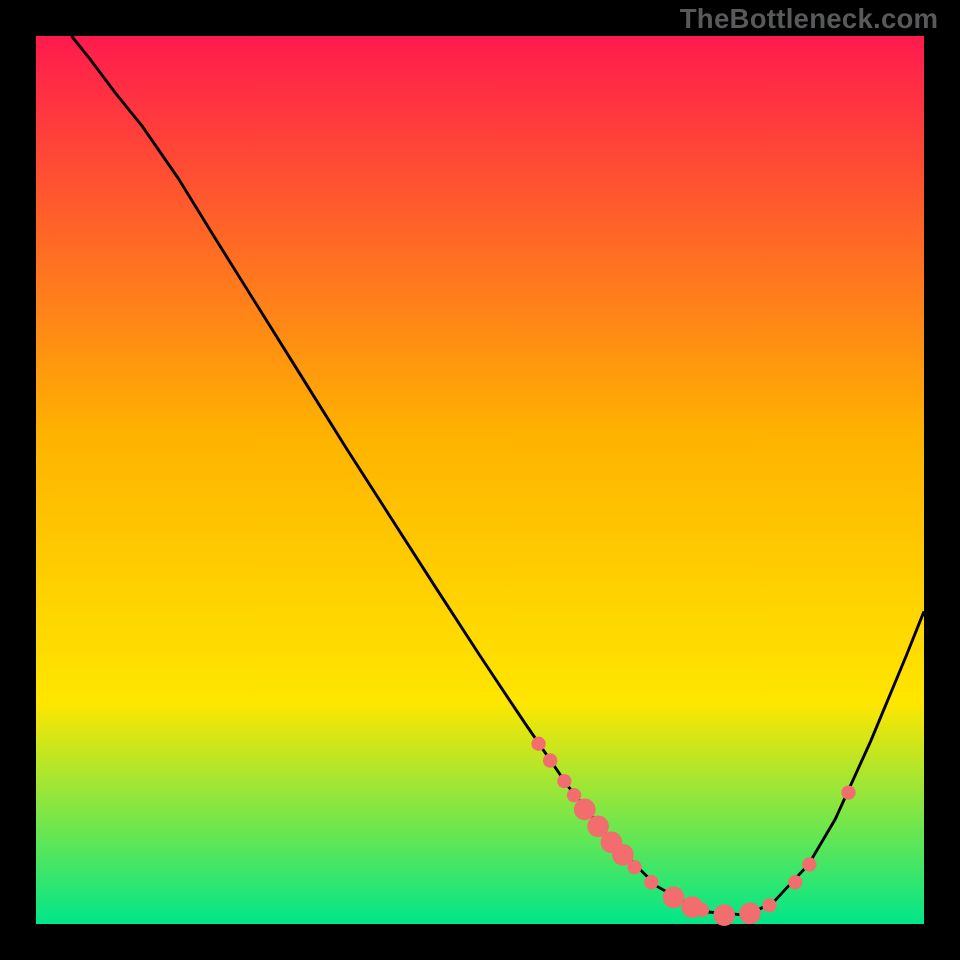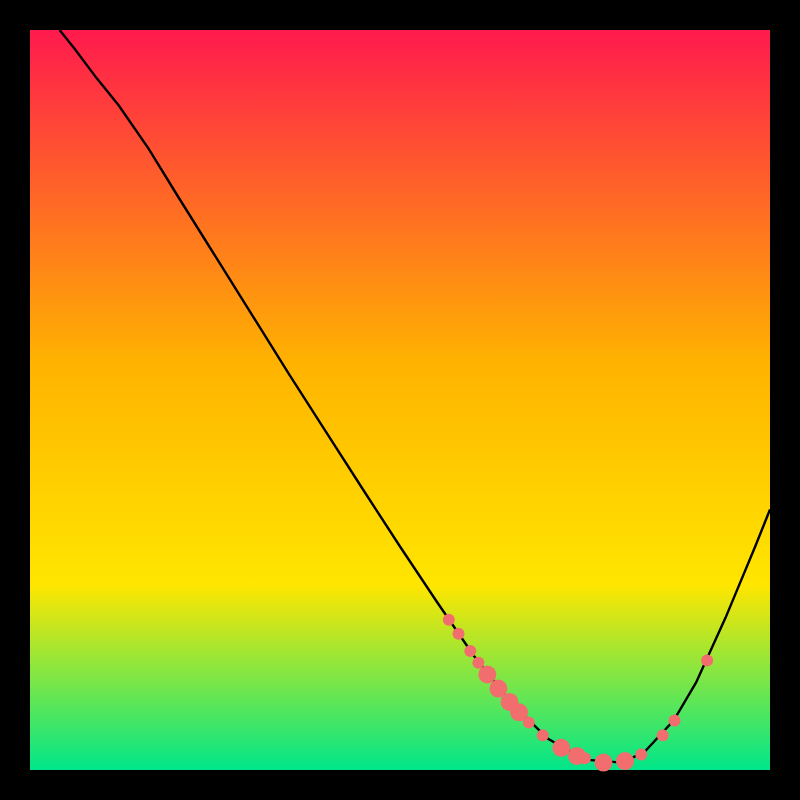--- a/index.html
+++ b/index.html
@@ -63,13 +63,14 @@
         <circle cx="585.0" cy="758.2" r="6" fill="#f26d6d"></circle>
         <circle cx="603.5" cy="762.6" r="9" fill="#f26d6d"></circle>
         <circle cx="625.0" cy="761.1" r="9" fill="#f26d6d"></circle>
         <circle cx="641.2" cy="754.5" r="6" fill="#f26d6d"></circle>
         <circle cx="662.7" cy="735.2" r="6" fill="#f26d6d"></circle>
         <circle cx="674.5" cy="720.4" r="6" fill="#f26d6d"></circle>
         <circle cx="707.1" cy="660.5" r="6" fill="#f26d6d"></circle>
       </g>
   </svg>
 
+  <div class="watermark">TheBottleneck.com</div>
 </div>
 
 </body></html>

